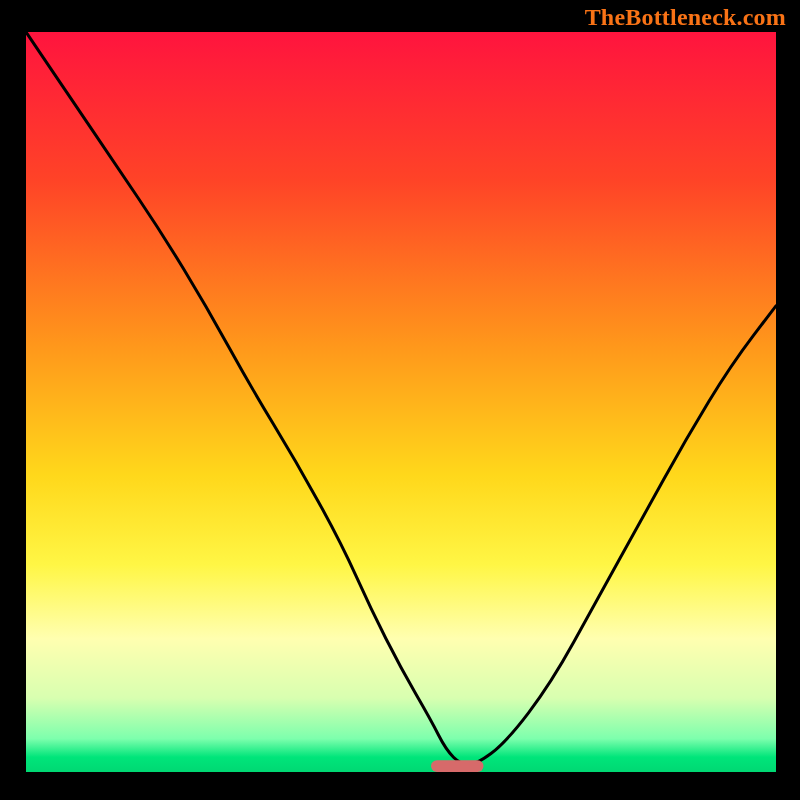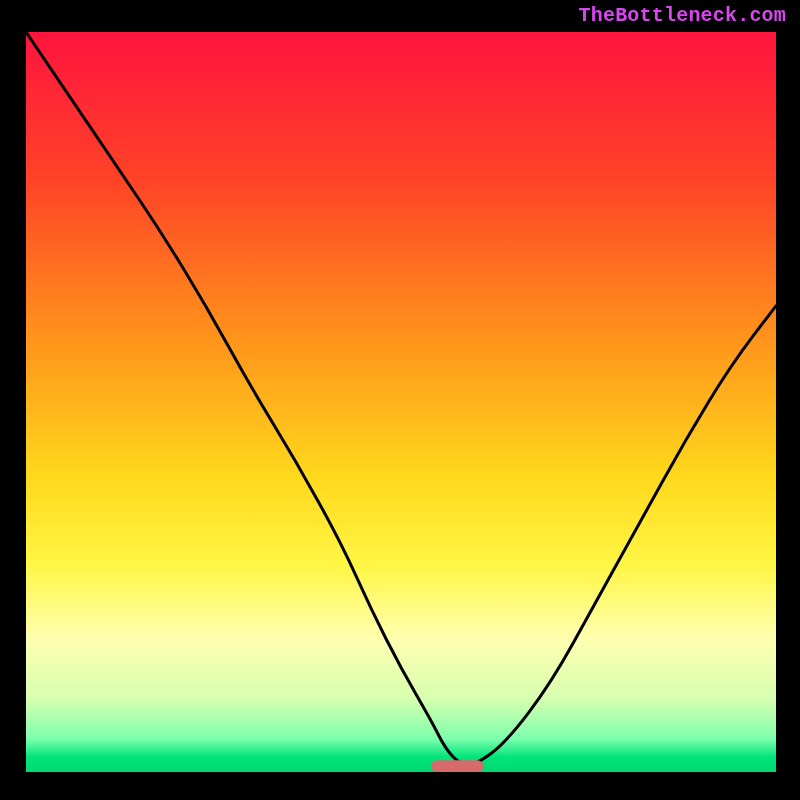--- a/index.html
+++ b/index.html
@@ -15,24 +15,24 @@
     left: 0;
     top: 0;
     width: 800px;
     height: 800px;
     background: #000;
   }
   .watermark {
     position: absolute;
     top: 4px;
     right: 14px;
-    font-family: Liberation Mono, monospace;
-    font-size: 20px;
+    font-family: Liberation Serif, serif;
+    font-size: 24px;
     font-weight: 600;
-    color: #d946ef;
+    color: #f97316;
     letter-spacing: 0.2px;
   }
   svg {
     position: absolute;
     left: 0;
     top: 0;
   }
 </style>
 </head>
 <body>

